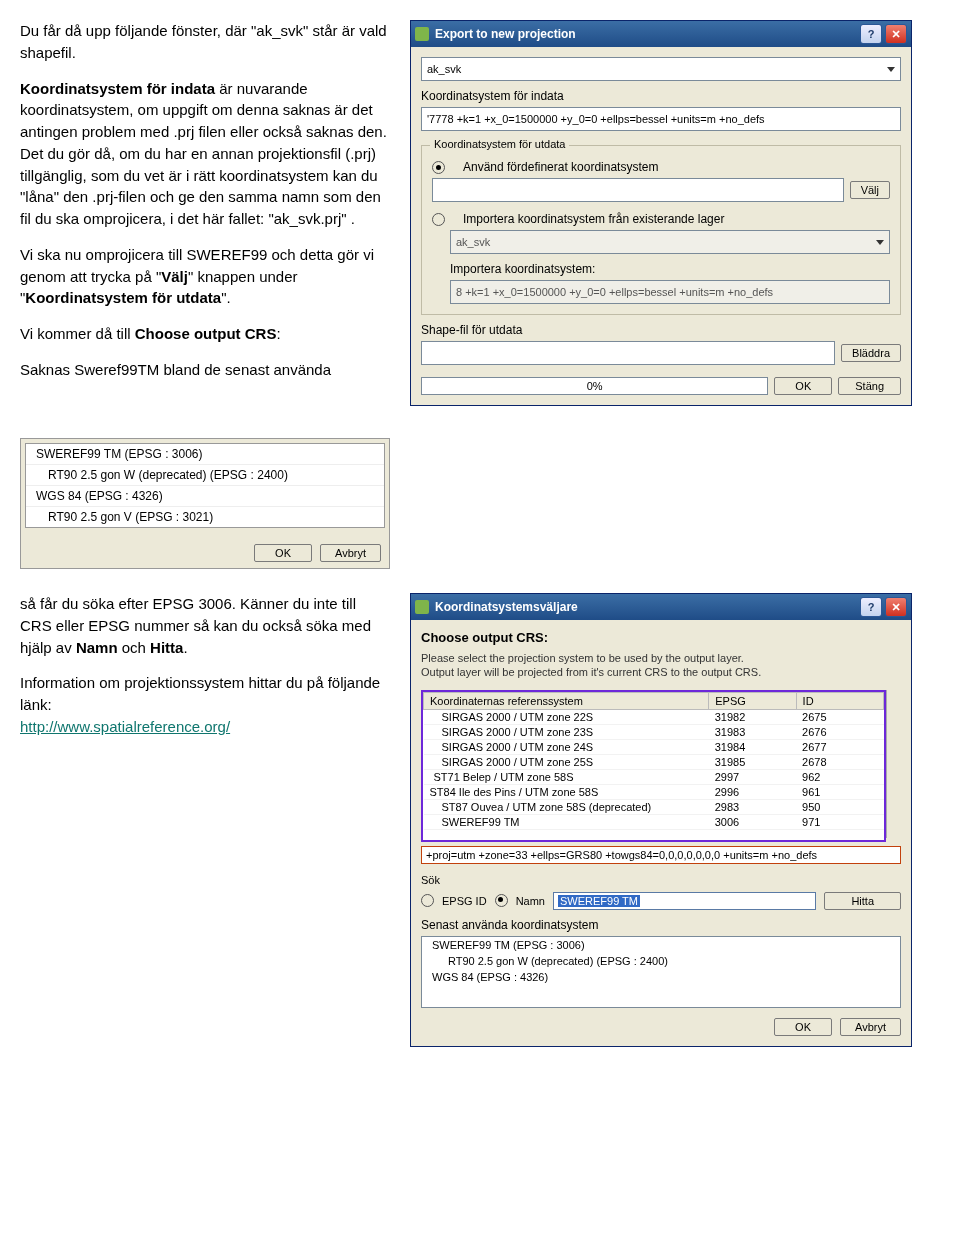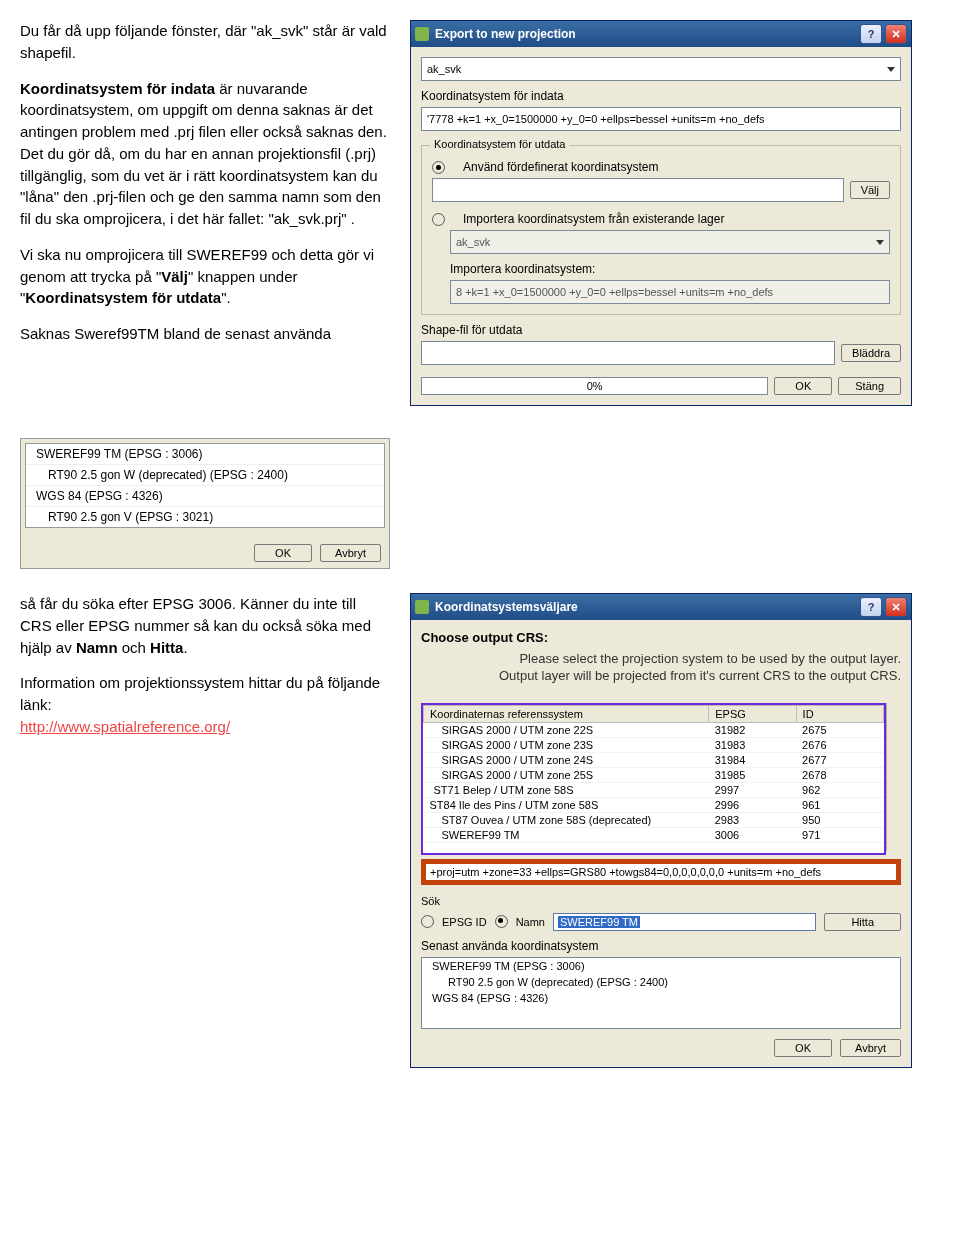--- a/index.html
+++ b/index.html
@@ -9,21 +9,21 @@
     font-size: 15px;
     color: #000;
     width: 920px;
     background: #fff;
   }
   .two-col { display: flex; gap: 20px; }
   .left-col { width: 370px; }
   .right-col { width: 520px; }
   p { margin: 0 0 14px 0; line-height: 1.45; }
   .b { font-weight: bold; }
-  a { color: #ef4444; text-decoration: underline; }
+  a { color: #0f766e; text-decoration: underline; }
 
   
   .win {
     border: 1px solid #0a246a;
     background: #ece9d8;
     margin-bottom: 20px;
     font-size: 12px;
   }
   .titlebar {
     background: linear-gradient(#3b6ea5,#1f4c87);
@@ -105,50 +105,51 @@
     font-size: 12px;
     padding: 4px;
     margin: 12px 0 24px 0;
   }
   .crs-list { background:#fff; border:1px solid #999; }
   .crs-list .item { padding: 3px 10px; }
   .crs-list .item.indent { padding-left: 22px; }
   .crs-list .item + .item { border-top: 1px solid #eee; }
   .crs-panel .btnrow { padding: 6px 4px 2px; }
 
-  .desc { font-size: 13px; color: #333; margin-bottom: 18px; line-height: 1.3; text-align: right; }
+  .desc { font-size: 11px; color: #333; margin-bottom: 10px; line-height: 1.3; }
 
   
   .table-wrap { background:#fff; border:2px solid #6d28d9; height: 148px; overflow: hidden; }
   table.crs { width:100%; border-collapse: collapse; font-size: 11px; }
   table.crs th { text-align:left; background:#ece9d8; border:1px solid #bbb; padding:2px 6px; font-weight: normal; }
   table.crs td { padding:1px 6px; border-bottom:1px solid #f2f2f2; }
   .scrollbar { width:14px; background:#ece9d8; border-left:1px solid #aaa; float:right; height:148px; }
   .table-flex { display:flex; }
   .table-flex .tdata { flex:1; }
-  .sunken { background:#fff; border:5px solid #c2410c; padding:2px 4px; font-size:11px; }
+  .sunken { background:#fff; border:1px solid #c2410c; padding:2px 4px; font-size:11px; }
   .search-row { display:flex; align-items:center; gap:8px; margin:10px 0 6px; font-size:11px; }
   .cb { width:11px; height:11px; border:1px solid #555; border-radius:50%; display:inline-block; }
   .cb.sel::after { content:''; display:block; width:5px; height:5px; background:#000; border-radius:50%; margin:2px; }
   .searchbox {
     flex:1; background:#fff; border:1px solid #5a7aa5; padding:2px 4px;
     color:#000; font-size:11px;
   }
   .usedbox { background:#fff; border:1px solid #7a8a99; height:70px; font-size:11px; }
   .usedbox .u { padding:2px 10px; }
   .usedbox .u.indent { padding-left:26px; }
 </style>
 </head>
 <body>
 
 <div class="two-col">
   <div class="left-col">
     <p>Du får då upp följande fönster, där "ak_svk" står är vald shapefil.</p>
     <p><span class="b">Koordinatsystem för indata</span><span> är nuvarande koordinatsystem, om uppgift om denna saknas är det antingen problem med .prj filen eller också saknas den. Det du gör då, om du har en annan projektionsfil (.prj) tillgänglig, som du vet är i rätt koordinatsystem kan du "låna" den .prj-filen och ge den samma namn som den fil du ska omprojicera, i det här fallet: "ak_svk.prj" .</span></p>
     <p><span>Vi ska nu omprojicera till SWEREF99 och detta gör vi genom att trycka på "</span><span class="b">Välj</span><span>" knappen under "</span><span class="b">Koordinatsystem för utdata</span><span>".</span></p>
+    <p><span>Vi kommer då  till </span><span class="b">Choose output CRS</span><span>:</span></p>
     <p>Saknas Sweref99TM bland de senast använda</p>
   </div>
 
   <div class="right-col">
 
     <div class="win" style="width:500px">
       <div class="titlebar">
         <span class="tbicon"></span>
         <span>Export to new projection</span>
         <span class="spacer"></span>

